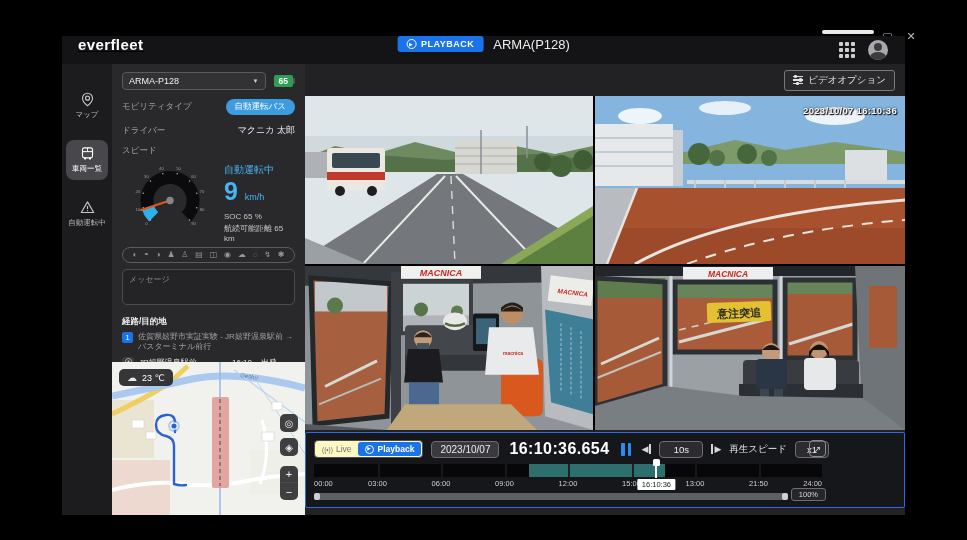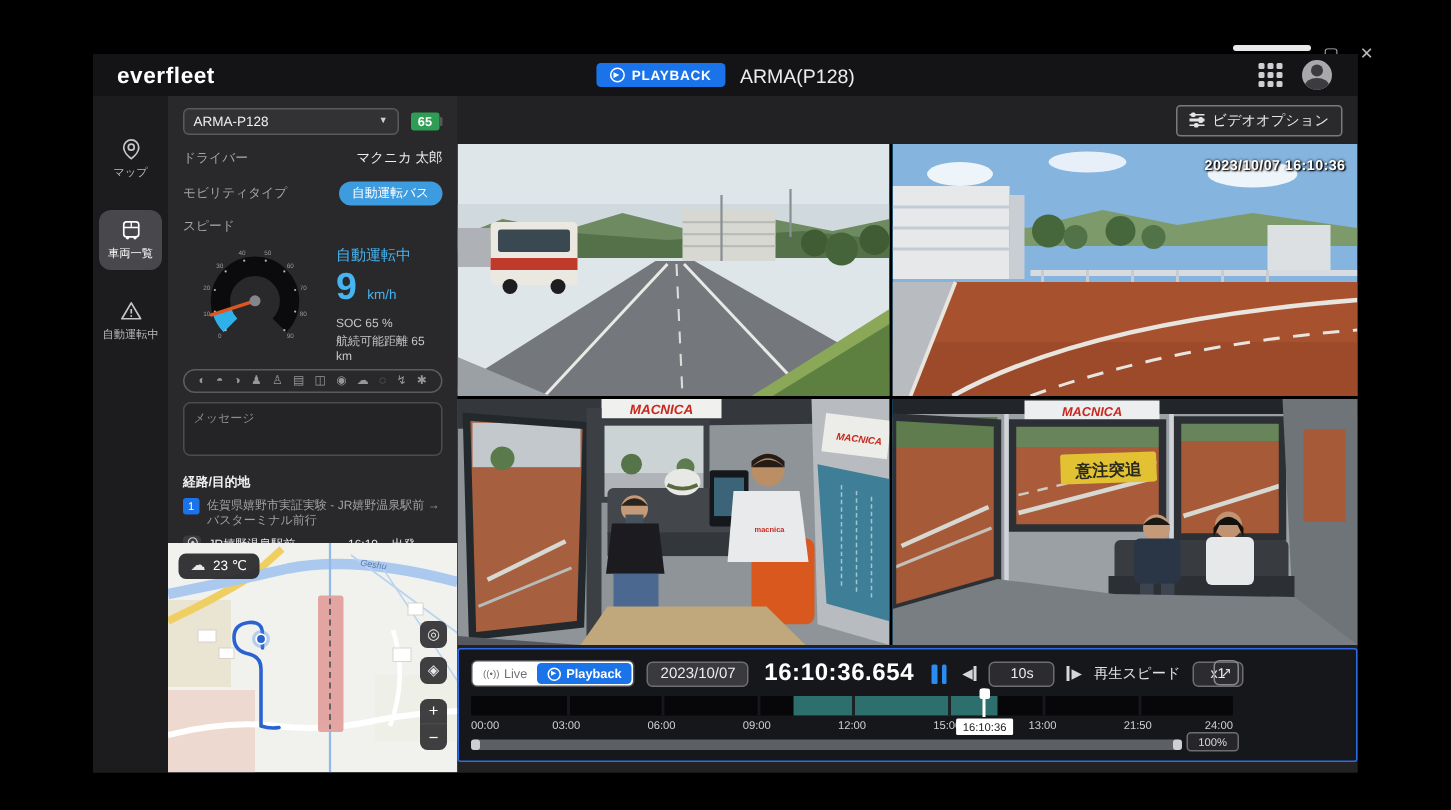--- a/index.html
+++ b/index.html
@@ -5,21 +5,21 @@
   html,body{margin:0;padding:0;width:967px;height:540px;background:#000;overflow:hidden;
     font-family:"Liberation Sans","DejaVu Sans",sans-serif;-webkit-font-smoothing:antialiased;}
   *{box-sizing:border-box;}
   
   #desktop{position:relative;width:967px;height:540px;background:#000;}
   #win-controls{position:absolute;top:31px;left:862px;display:flex;gap:14px;color:#b9b9bd;font-size:11px;}
   #win-controls span{cursor:default;line-height:11px;}
   #edge-highlight{position:absolute;top:30px;left:822px;width:52px;height:4px;background:#e9e9e9;border-radius:2px;}
   #app{position:absolute;left:62px;top:36px;width:843px;height:479px;background:#1d1d1f;}
   
-  #topbar{position:relative;height:28px;background:#141416;display:flex;align-items:center;}
+  #topbar{position:relative;height:28px;background:#141416;display:flex;text-decoration:underline;}
   #logo{margin-left:16px;color:#fff;font-weight:bold;font-size:15px;letter-spacing:.4px;}
   #topbar-center{position:absolute;left:50%;transform:translateX(-50%);display:flex;align-items:center;gap:10px;}
   .playback-chip{display:flex;align-items:center;gap:5px;background:#1a73e8;color:#fff;font-size:9px;
      font-weight:bold;padding:3px 9px;border-radius:3px;letter-spacing:.5px;}
   .circle-play{display:inline-flex;width:10px;height:10px;border:1px solid #fff;border-radius:50%;
      align-items:center;justify-content:center;font-size:5px;line-height:1;}
   #win-title{color:#ececec;font-size:13px;}
   #topbar-right{position:absolute;right:17px;display:flex;align-items:center;gap:13px;top:4px;}
   .grid-icon{display:grid;grid-template-columns:repeat(3,4px);grid-template-rows:repeat(3,4px);gap:2px;}
   .grid-icon i{background:#cfcfd3;border-radius:1px;}
@@ -101,21 +101,21 @@
   .sliders-ic i:nth-child(1)::after{left:1px;} .sliders-ic i:nth-child(2)::after{left:6px;} .sliders-ic i:nth-child(3)::after{left:3px;}
   #cams{position:relative;width:600px;height:334px;background:#000;display:grid;
     grid-template-columns:288px 310px;grid-template-rows:168px 164px;gap:2px;}
   .cam{position:relative;overflow:hidden;background:#0369a1;}
   .cam svg{display:block;width:100%;height:100%;}
   #cam-ts{position:absolute;top:9px;right:8px;color:#fff;font-size:9.5px;font-weight:bold;
     text-shadow:0 0 2px #000,1px 1px 1px #000;letter-spacing:.3px;}
   
   #pb{margin-top:2px;height:76px;background:#15171a;border:1.5px solid #2e6be6;border-radius:2px;position:relative;padding:5px 8px 0 8px;}
   #pb-row1{display:flex;align-items:center;gap:8px;height:22px;}
-  #toggle{display:flex;align-items:center;background:#ffffff;border:1px solid #4e4e52;border-radius:4px;padding:1px;}
+  #toggle{display:flex;align-items:center;background:#fef9c3;border:1px solid #4e4e52;border-radius:4px;padding:1px;}
   #toggle .live{color:#707074;font-size:8.5px;padding:2px 6px;display:flex;gap:3px;align-items:center;cursor:pointer;}
   #toggle .pbk{background:#1a73e8;color:#fff;font-size:8.5px;font-weight:bold;border-radius:3px;
     padding:2px 7px;display:flex;gap:4px;align-items:center;cursor:pointer;}
   .date-btn{background:#3a3a3e;border:1px solid #6e6e72;border-radius:4px;color:#ececec;font-size:10px;
     padding:2px 8px;cursor:pointer;}
   #pb-time{color:#fff;font-size:16px;font-weight:bold;letter-spacing:.4px;margin:0 2px;}
   .pause-btn{display:flex;gap:3px;cursor:pointer;padding:0 2px;}
   .pause-btn i{width:3.5px;height:13px;background:#2a8cf0;border-radius:1px;}
   .step{display:flex;align-items:center;gap:1px;color:#d6d6da;cursor:pointer;}
   .step .tri{font-size:9px;line-height:1;}
@@ -218,27 +218,27 @@
               <span>ARMA-P128</span>
               <span class="caret">▼</span>
             </div>
             <div class="battery">
               <span class="battery-body">65</span>
               <span class="battery-tip"></span>
             </div>
           </div>
 
           <div class="row" style="margin-top:9px;">
+            <span class="lbl">モビリティタイプ</span>
+            <span class="pill">自動運転バス</span>
+          </div>
+
+          <div class="row" style="margin-top:9px;">
             <span class="lbl">ドライバー</span>
             <span class="val">マクニカ 太郎</span>
-          </div>
-
-          <div class="row" style="margin-top:9px;">
-            <span class="lbl">モビリティタイプ</span>
-            <span class="pill">自動運転バス</span>
           </div>
 
           <div class="row" style="margin-top:8px;">
             <span class="lbl">スピード</span>
           </div>
 
           <div id="gauge-wrap">
             <svg id="gauge-svg" viewBox="0 0 100 78">
               <path d="M32.3 62.7 A25 25 0 1 1 67.7 62.7" stroke="#0b0b0d" stroke-width="14" fill="none"></path>
               <path d="M32.3 62.7 A25 25 0 0 1 26.2 52.7" stroke="#2fb0e8" stroke-width="14" fill="none"></path>

